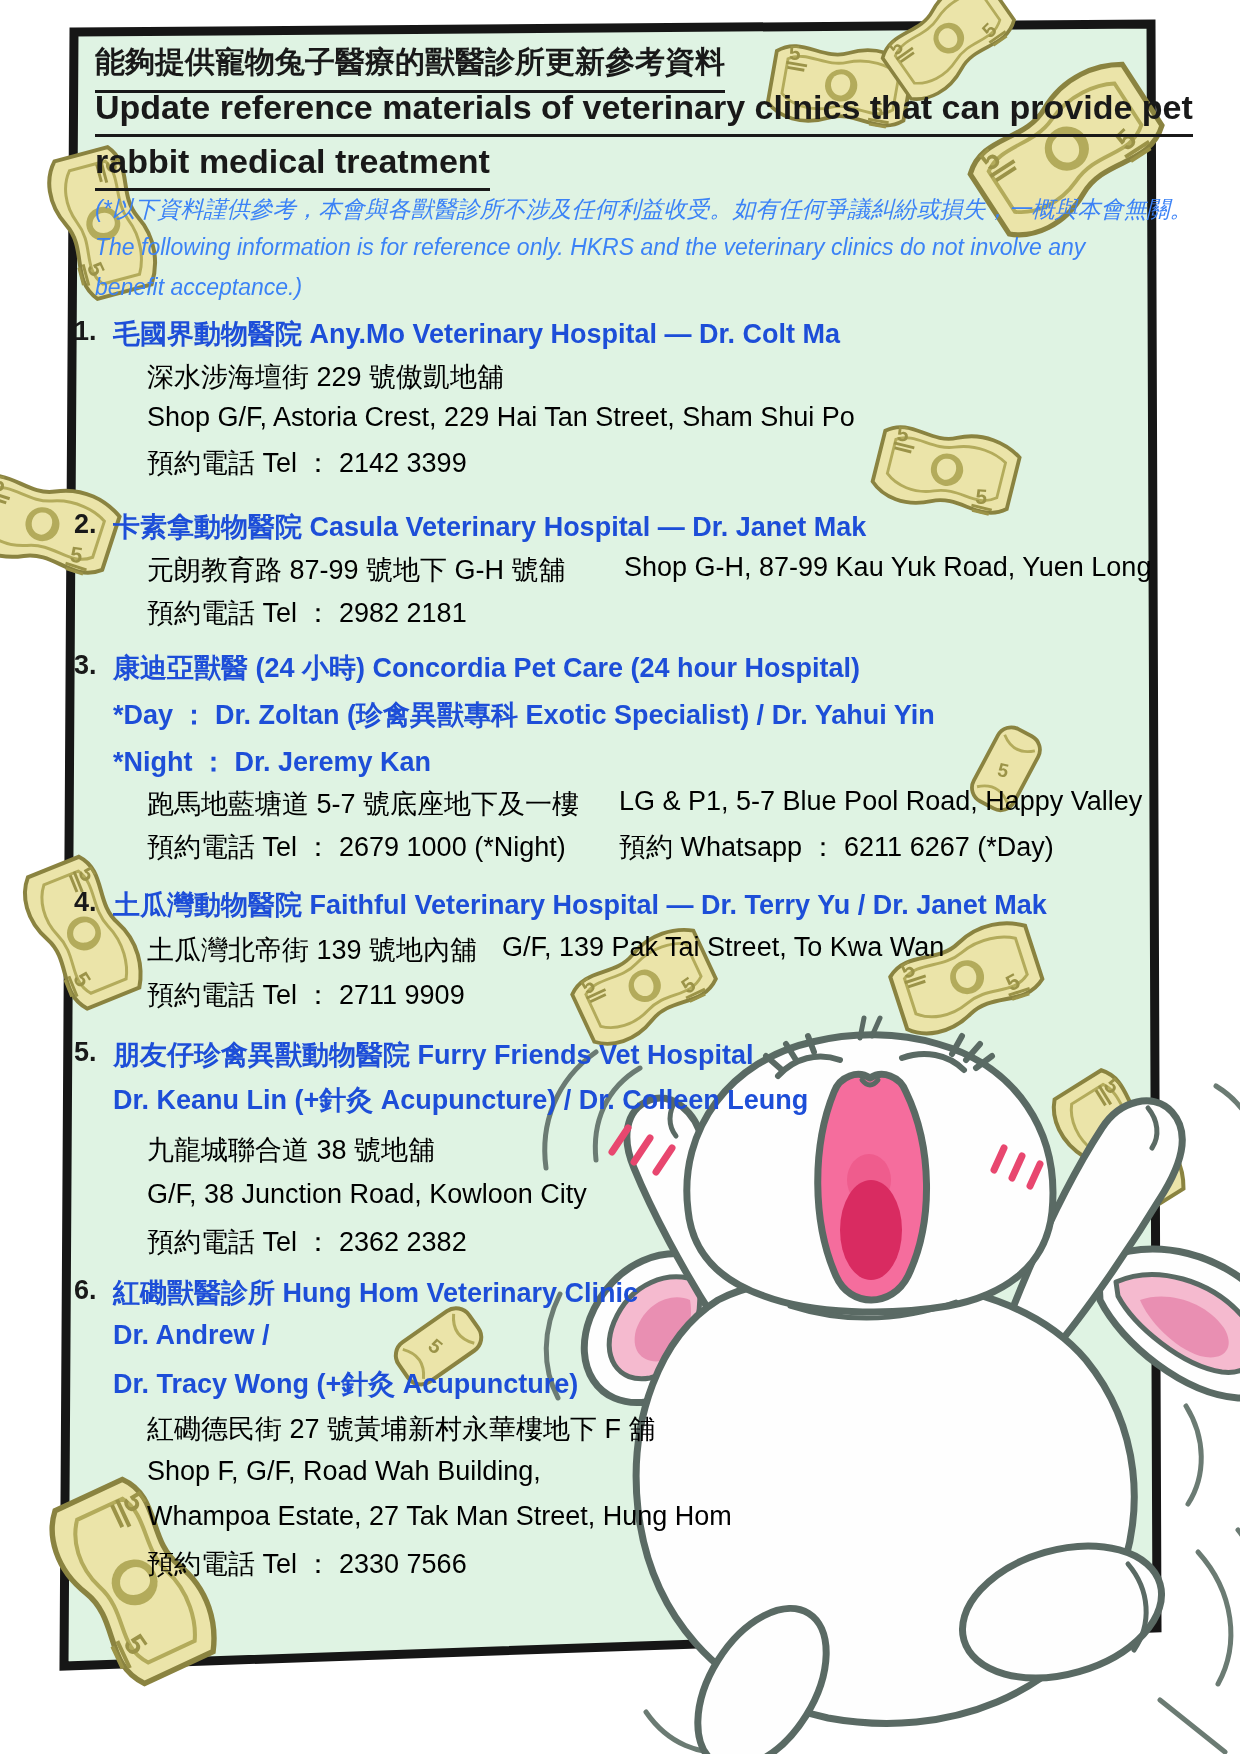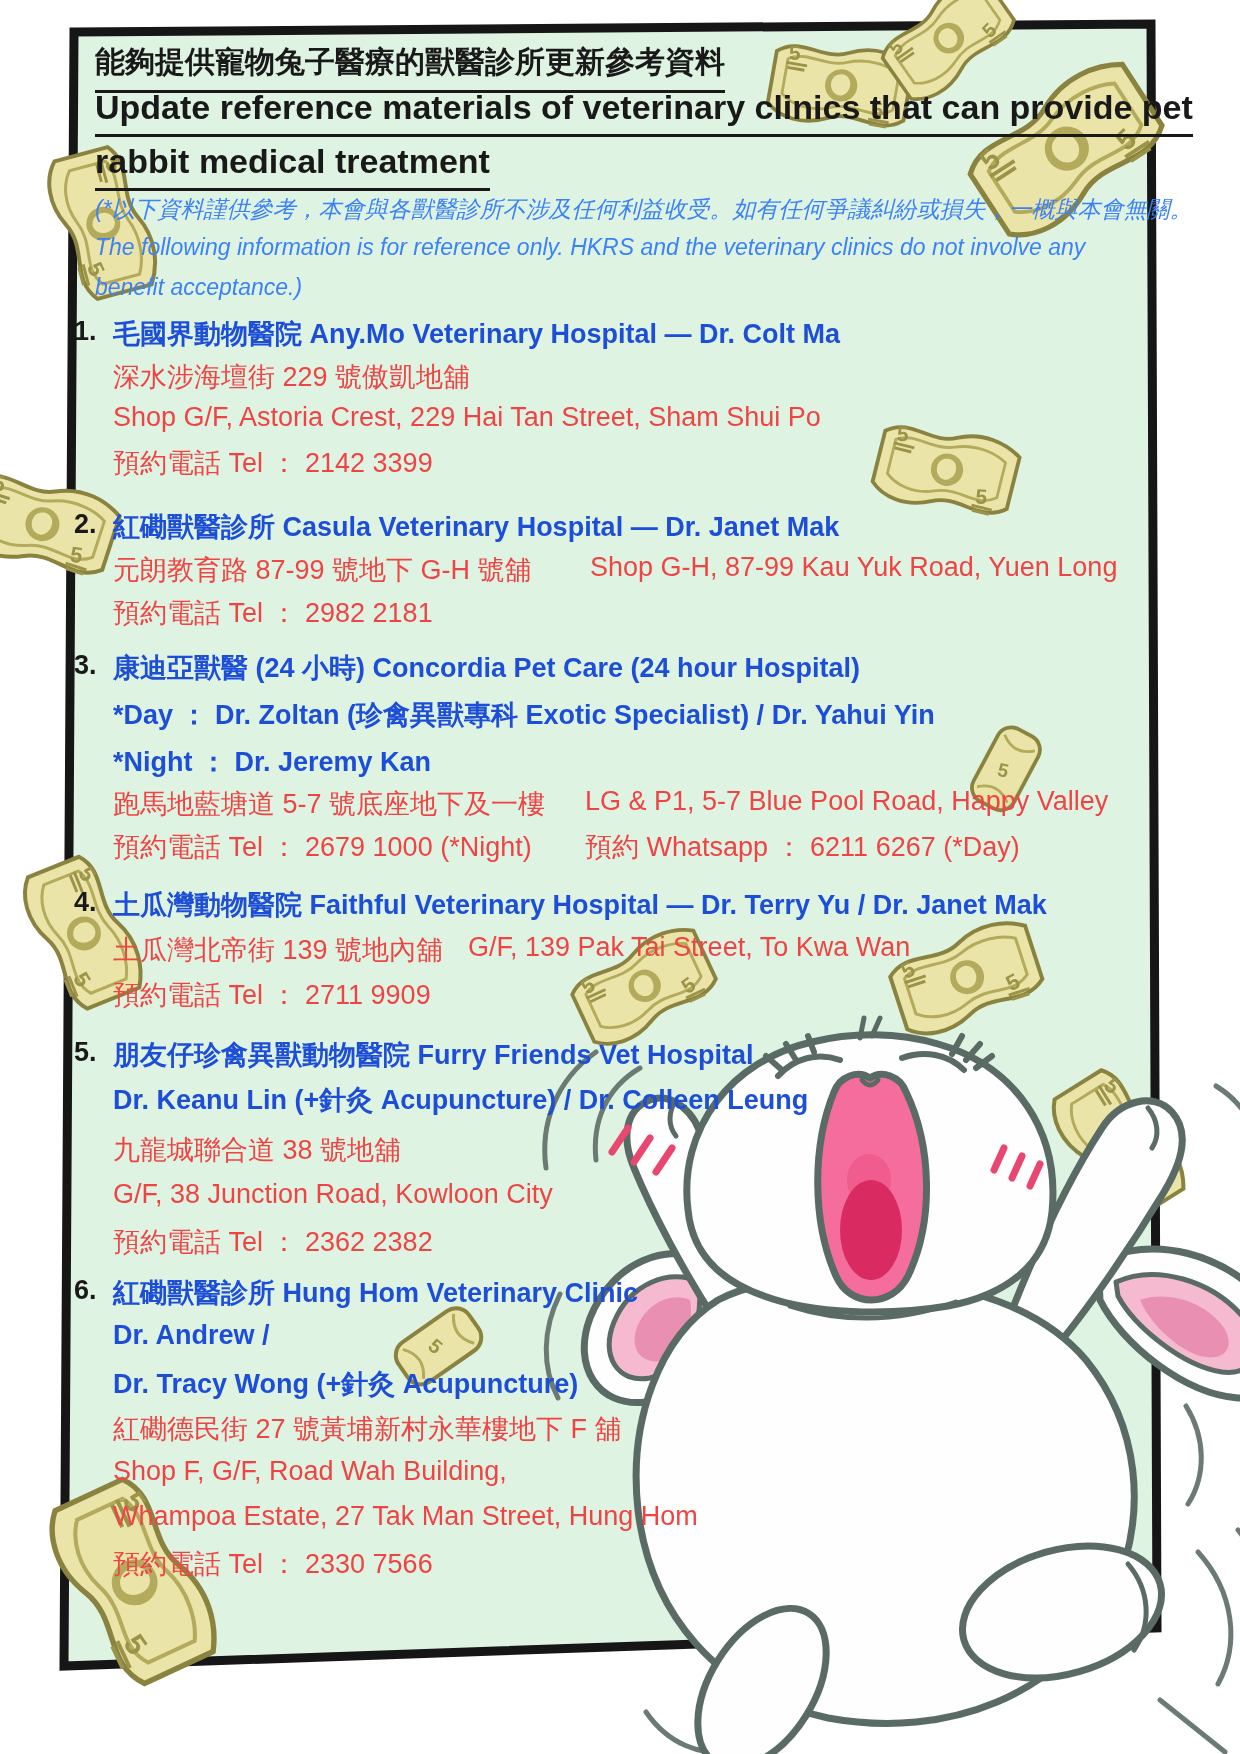--- a/index.html
+++ b/index.html
@@ -7,21 +7,21 @@
           font-family:"Liberation Sans","DejaVu Sans",sans-serif;}
   .bg{position:absolute;left:0;top:0;width:1240px;height:1754px;}
   .content{position:absolute;left:0;top:0;width:1240px;height:1277px;}
   .content div, .content span{position:absolute;white-space:nowrap;}
   .tzh{font-size:30px;font-weight:700;color:#191919;}
   .ten{font-size:34px;font-weight:700;color:#191919;}
   .u{border-bottom:3px solid #191919;padding-bottom:7px;}
   .disc{font-size:23px;font-style:italic;color:#3b82f6;}
   .num{font-size:27px;font-weight:700;color:#191919;}
   .hd{font-size:27px;font-weight:700;color:#1d4ed8;}
-  .bd{font-size:27px;color:#ef4444;}
+  .bd{font-size:27px;color:#000000;margin-left:34px;}
 </style>
 </head>
 <body>
 
 <div class="canvas">
 
   <svg class="bg" viewBox="0 0 1240 1754">
     <defs>
       <g id="bill">
         <path d="M3,24 C26,4 52,26 78,13 C104,0 130,6 147,17 L147,73 C122,94 96,70 68,84 C42,97 17,92 3,79 Z" fill="#ebe4a9" stroke="#8a8340" stroke-width="4"></path>
@@ -129,21 +129,21 @@
     <div class="disc" style="left:95px;top:234px;">The following information is for reference only. HKRS and the veterinary clinics do not involve any</div>
     <div class="disc" style="left:95px;top:274px;">benefit acceptance.)</div>
 
     <div class="num" style="left:74px;top:316px;">1.</div>
     <div class="hd" style="left:113px;top:316px;">毛國界動物醫院 Any.Mo Veterinary Hospital — Dr. Colt Ma</div>
     <div class="bd" style="left:113px;top:359px;">深水涉海壇街 229 號傲凱地舖</div>
     <div class="bd" style="left:113px;top:402px;">Shop G/F, Astoria Crest, 229 Hai Tan Street, Sham Shui Po</div>
     <div class="bd" style="left:113px;top:445px;">預約電話 Tel ： 2142 3399</div>
 
     <div class="num" style="left:74px;top:509px;">2.</div>
-    <div class="hd" style="left:113px;top:509px;">紅磡獸醫診所 Casula Veterinary Hospital — Dr. Janet Mak</div>
+    <div class="hd" style="left:113px;top:509px;">卡素拿動物醫院 Casula Veterinary Hospital — Dr. Janet Mak</div>
     <div class="bd" style="left:113px;top:552px;">元朗教育路 87-99 號地下 G-H 號舖</div>
     <div class="bd" style="left:590px;top:552px;">Shop G-H, 87-99 Kau Yuk Road, Yuen Long</div>
     <div class="bd" style="left:113px;top:595px;">預約電話 Tel ： 2982 2181</div>
 
     <div class="num" style="left:74px;top:650px;">3.</div>
     <div class="hd" style="left:113px;top:650px;">康迪亞獸醫 (24 小時) Concordia Pet Care (24 hour Hospital)</div>
     <div class="hd" style="left:113px;top:697px;">*Day ： Dr. Zoltan (珍禽異獸專科 Exotic Specialist) / Dr. Yahui Yin</div>
     <div class="hd" style="left:113px;top:744px;">*Night ： Dr. Jeremy Kan</div>
     <div class="bd" style="left:113px;top:786px;">跑馬地藍塘道 5-7 號底座地下及一樓</div>
     <div class="bd" style="left:585px;top:786px;">LG &amp; P1, 5-7 Blue Pool Road, Happy Valley</div>

